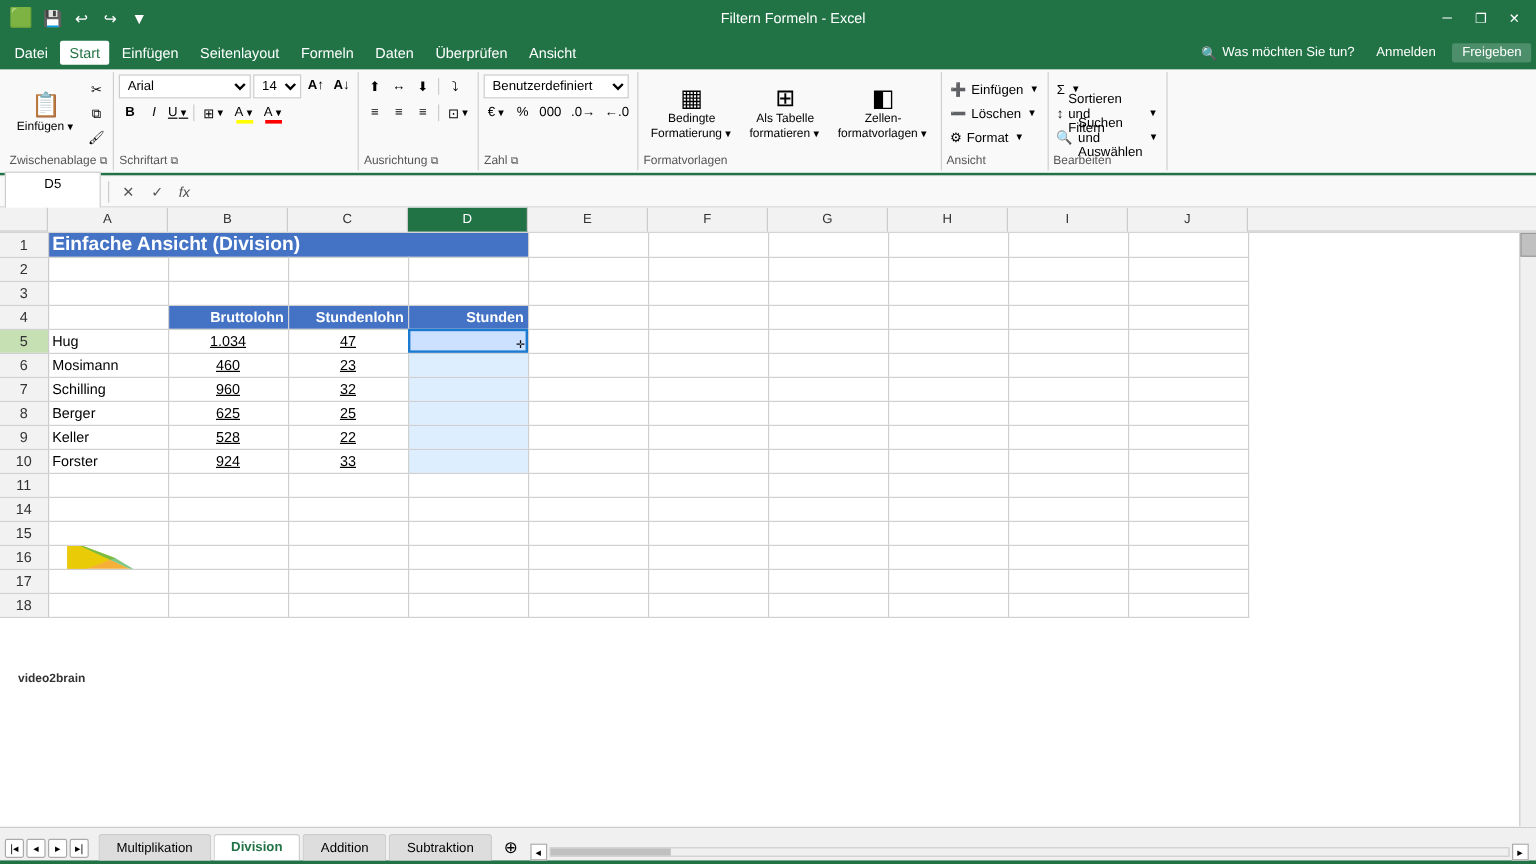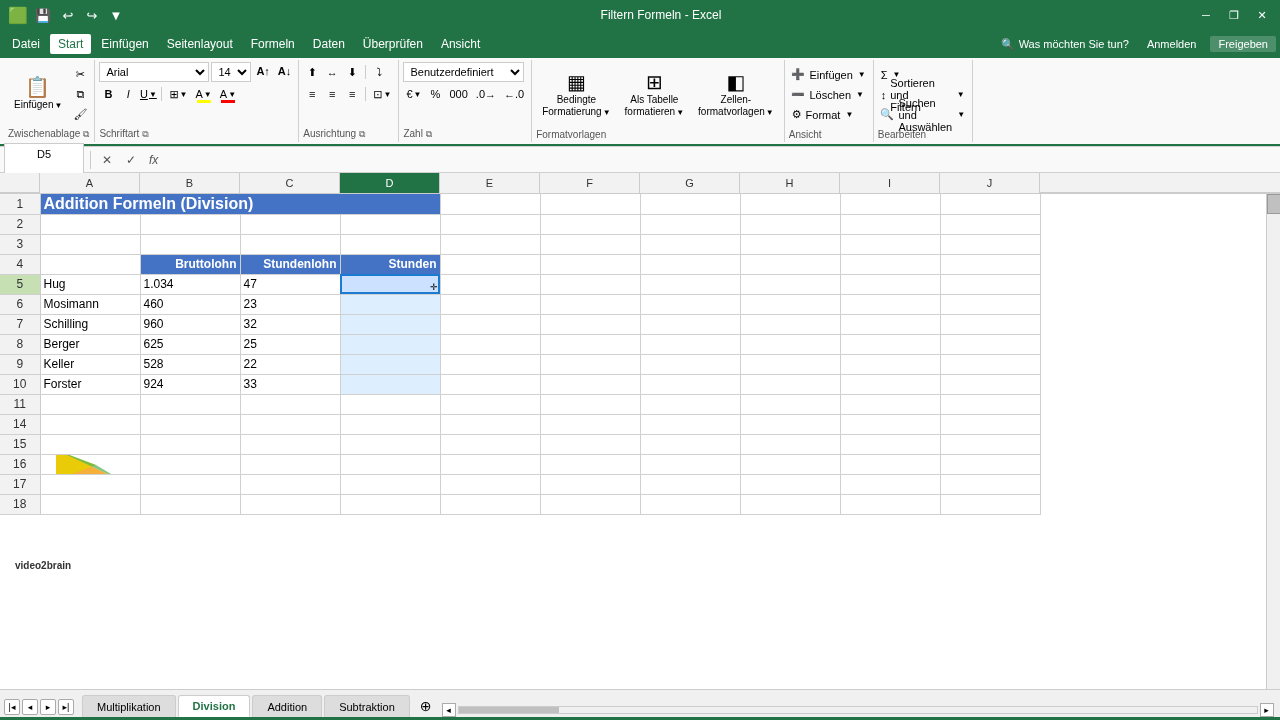--- a/index.html
+++ b/index.html
@@ -247,21 +247,21 @@
       color: white !important;
       font-size: 16px !important;
       font-weight: bold;
     }
     .cell-header {
       background: #4472c4 !important;
       color: white !important;
       font-weight: bold;
       text-align: right;
     }
-    .cell-right { text-align: left; }
+    .cell-right { text-align: center; text-decoration: underline; }
 
     
     .v-scrollbar {
       width: 14px;
       background: #f0f0f0;
       border-left: 1px solid #ccc;
     }
 
     
     .sheet-tabs-bar {
@@ -550,21 +550,21 @@
           <col style="width:100px;">
           <col style="width:100px;">
           <col style="width:100px;">
           <col style="width:100px;">
           <col style="width:100px;">
         </colgroup>
 
         <tbody>
             <tr>
           <td class="cell-row-header">1</td>
-          <td colspan="4" class="cell-title">Addition Formeln (Division)</td>
+          <td colspan="4" class="cell-title">Einfache Ansicht (Division)</td>
           <td></td>
           <td></td>
           <td></td>
           <td></td>
           <td></td>
           <td></td>
         </tr>
 
         <tr>
           <td class="cell-row-header">2</td>

